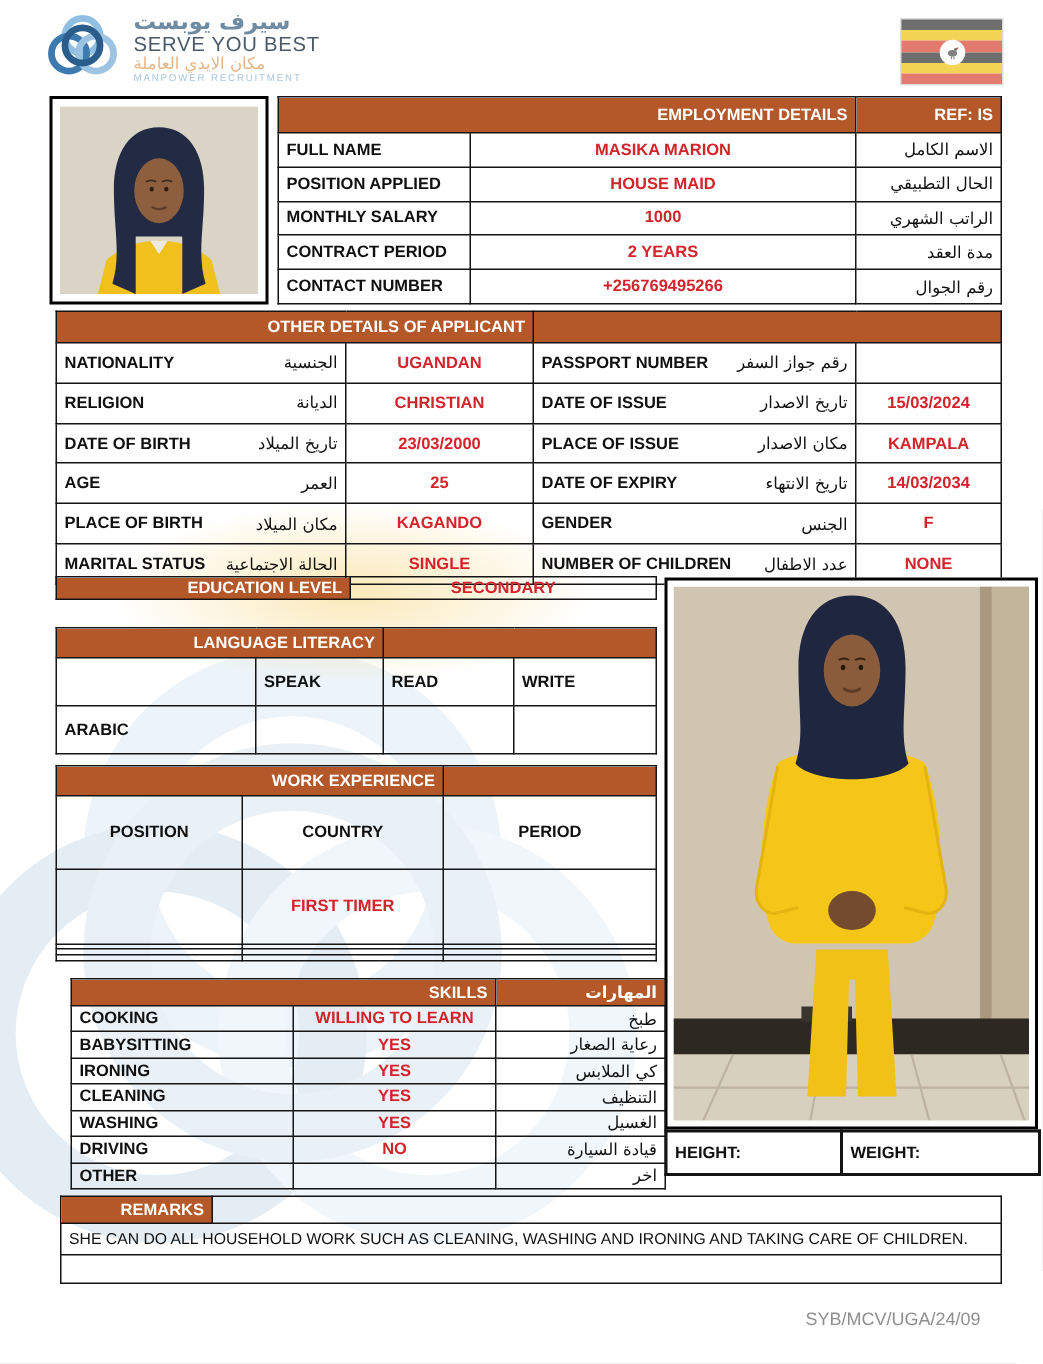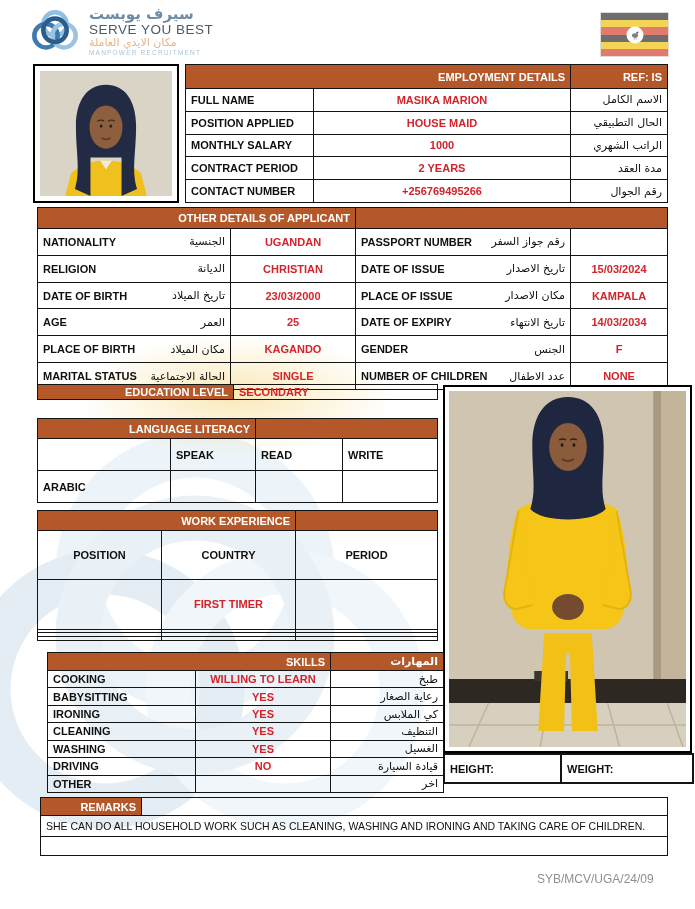--- a/index.html
+++ b/index.html
@@ -257,21 +257,21 @@
 
   <div class="abs z1" style="left:37px;top:384px;width:400px;height:16px;">
     <table>
       <colgroup>
           <col style="width:196px">
           <col style="width:204px">
         </colgroup>
       <tbody>
           <tr>
         <td class="hdr">EDUCATION LEVEL</td>
-        <td class="val rt" style="text-align:left;">SECONDARY</td>
+        <td class="val rt" style="text-align:center;">SECONDARY</td>
       </tr>
     </tbody>
       </table>
   </div>
 
   <div class="abs z1" style="left:443px;top:385px;width:249px;height:368px;border:2px solid #000;background:#fff;padding:4px;box-sizing:border-box;">
     <svg viewBox="0 0 239 356" preserveAspectRatio="none" style="display:block;width:100%;height:100%;">
       <rect width="239" height="356" fill="#cfc5b0"></rect>
       <rect x="206" width="8" height="300" fill="#a99a7f"></rect>
       <rect x="214" width="25" height="300" fill="#c2b59c"></rect>

